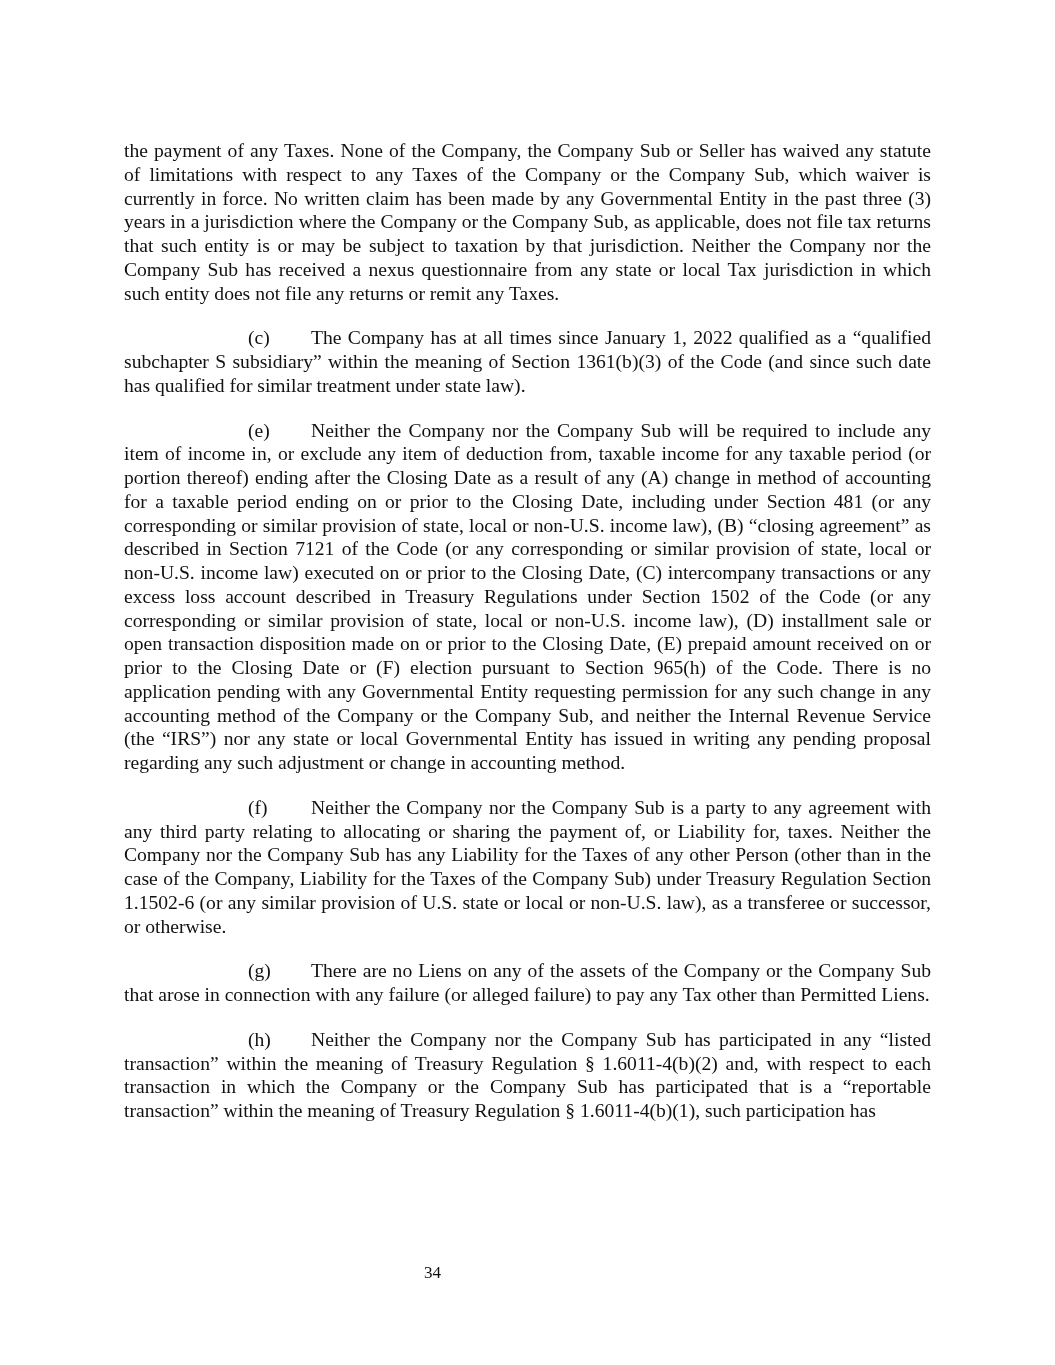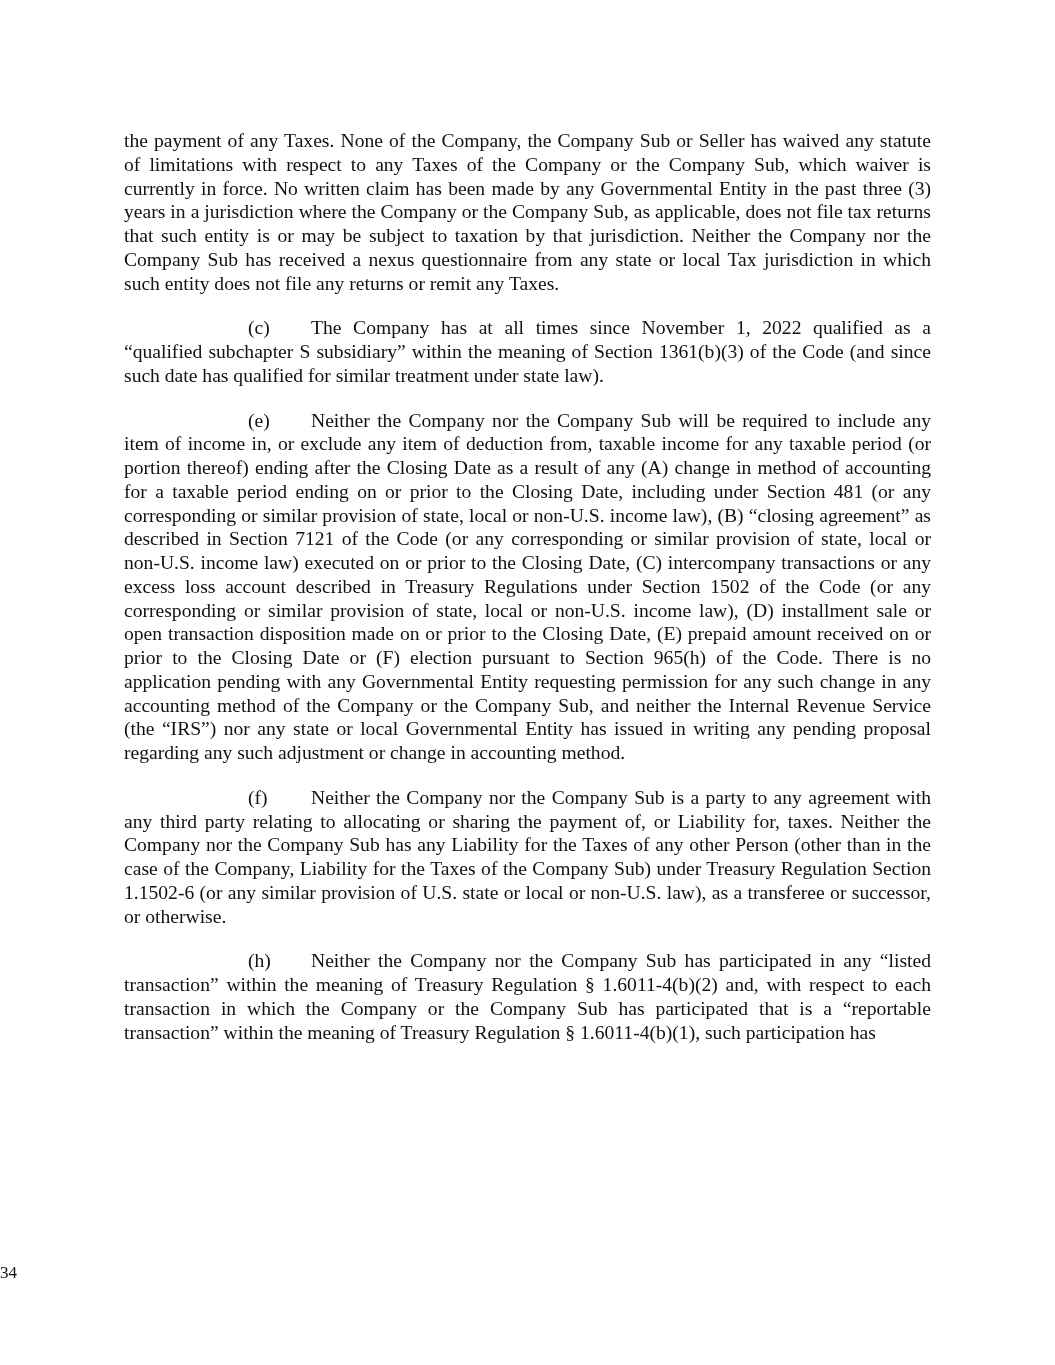--- a/index.html
+++ b/index.html
@@ -2,39 +2,40 @@
 <html><head>
 <meta charset="utf-8">
 <style>
   html, body { margin: 0; padding: 0; background: #ffffff; }
   body { width: 1055px; height: 1365px; position: relative; overflow: hidden; }
   .page {
     position: absolute; left: 124px; top: 125px; width: 807px;
     font-family: "Liberation Serif", "DejaVu Serif", serif;
     font-size: 19.6px; line-height: 23.75px; color: #111111;
   }
-  .para { margin: 4px 0 21px 0; text-align: justify; }
+  .para { margin: 14px 0 21px 0; text-align: justify; }
   .para.indent { text-indent: 124px; }
   .label { display: inline-block; width: 63px; text-indent: 0; }
   .u { }
   .page-number {
-    position: absolute; left: 0; width: 865px; top: 1263px; 
+    position: absolute; left: 0; width: 865px; top: 1263px; text-align: center;
     font-family: "Liberation Serif", "DejaVu Serif", serif; font-size: 17px; color: #111111;
   }
 </style>
 </head>
 <body>
 
 <div class="page">
   <p class="para">the payment of any Taxes.  None of the Company, the Company Sub or Seller has waived any statute of limitations with respect to any Taxes of the Company or the Company Sub, which waiver is currently in force.  No written claim has been made by any Governmental Entity in the past three (3) years in a jurisdiction where the Company or the Company Sub, as applicable, does not file tax returns that such entity is or may be subject to taxation by that jurisdiction.  Neither the Company nor the Company Sub has received a nexus questionnaire from any state or local Tax jurisdiction in which such entity does not file any returns or remit any Taxes.</p>
 
-  <p class="para indent"><span class="label">(c)</span><span>The Company has at all times since November 1, 2022 qualified as a “qualified subchapter S subsidiary” within the meaning of Section 1361(b)(3) of the Code (and since such date has qualified for similar treatment under state law).</span></p>
+  <p class="para indent"><span class="label">(c)</span><span>The Company has at all times since January 1, 2022 qualified as a “qualified subchapter S subsidiary” within the meaning of Section 1361(b)(3) of the Code (and since such date has qualified for similar treatment under state law).</span></p>
 
 
   <p class="para indent"><span class="label">(e)</span><span>Neither the Company nor the Company Sub will be required to include any item of income in, or exclude any item of deduction from, taxable income for any taxable period (or portion thereof) ending after the Closing Date as a result of any (A)&nbsp;change in method of accounting for a taxable period ending on or prior to the Closing Date, including under Section 481 (or any corresponding or similar provision of state, local or non-U.S. income law), (B) “closing agreement” as described in Section 7121 of the Code (or any corresponding or similar provision of state, local or non-U.S. income law) executed on or prior to the Closing Date, (C) intercompany transactions or any excess loss account described in Treasury Regulations under Section 1502 of the Code (or any corresponding or similar provision of state, local or non-U.S. income law), (D)&nbsp;installment sale or open transaction disposition made on or prior to the Closing Date, (E)&nbsp;prepaid amount received on or prior to the Closing Date or (F)&nbsp;election pursuant to Section&nbsp;965(h) of the Code.  There is no application pending with any Governmental Entity requesting permission for any such change in any accounting method of the Company or the Company Sub, and neither the Internal Revenue Service (the “</span><span class="u">IRS</span><span>”) nor any state or local Governmental Entity has issued in writing any pending proposal regarding any such adjustment or change in accounting method.</span></p>
 
   <p class="para indent"><span class="label">(f)</span><span>Neither the Company nor the Company Sub is a party to any agreement with any third party relating to allocating or sharing the payment of, or Liability for, taxes.  Neither the Company nor the Company Sub has any Liability for the Taxes of any other Person (other than in the case of the Company, Liability for the Taxes of the Company Sub) under Treasury Regulation Section 1.1502-6 (or any similar provision of U.S. state or local or non-U.S. law), as a transferee or successor, or otherwise.</span></p>
 
+  <p class="para indent"><span class="label">(g)</span><span>There are no Liens on any of the assets of the Company or the Company Sub that arose in connection with any failure (or alleged failure) to pay any Tax other than Permitted Liens.</span></p>
 
   <p class="para indent"><span class="label">(h)</span><span>Neither the Company nor the Company Sub has participated in any “listed transaction” within the meaning of Treasury Regulation § 1.6011-4(b)(2) and, with respect to each transaction in which the Company or the Company Sub has participated that is a “reportable transaction” within the meaning of Treasury Regulation § 1.6011-4(b)(1), such participation has</span></p>
 </div>
 
 <div class="page-number">34</div>
 
 </body></html>

